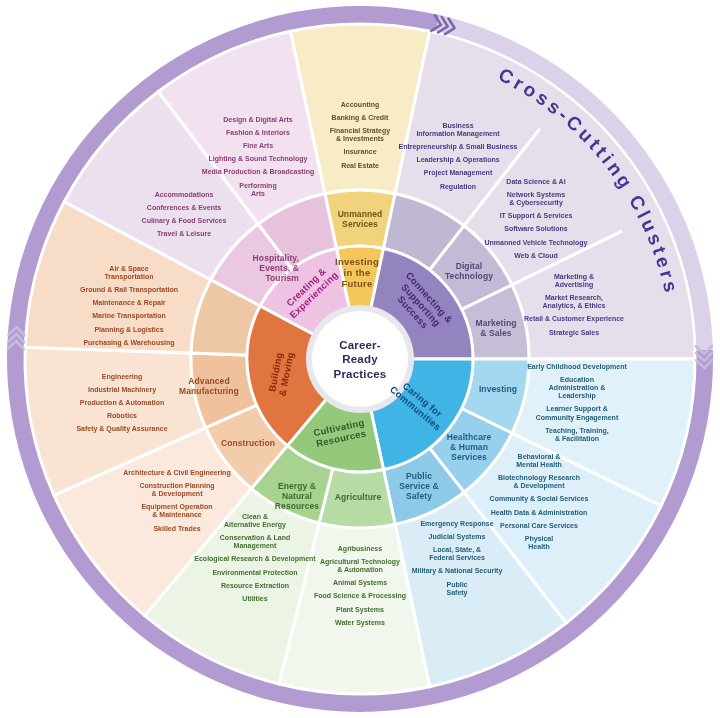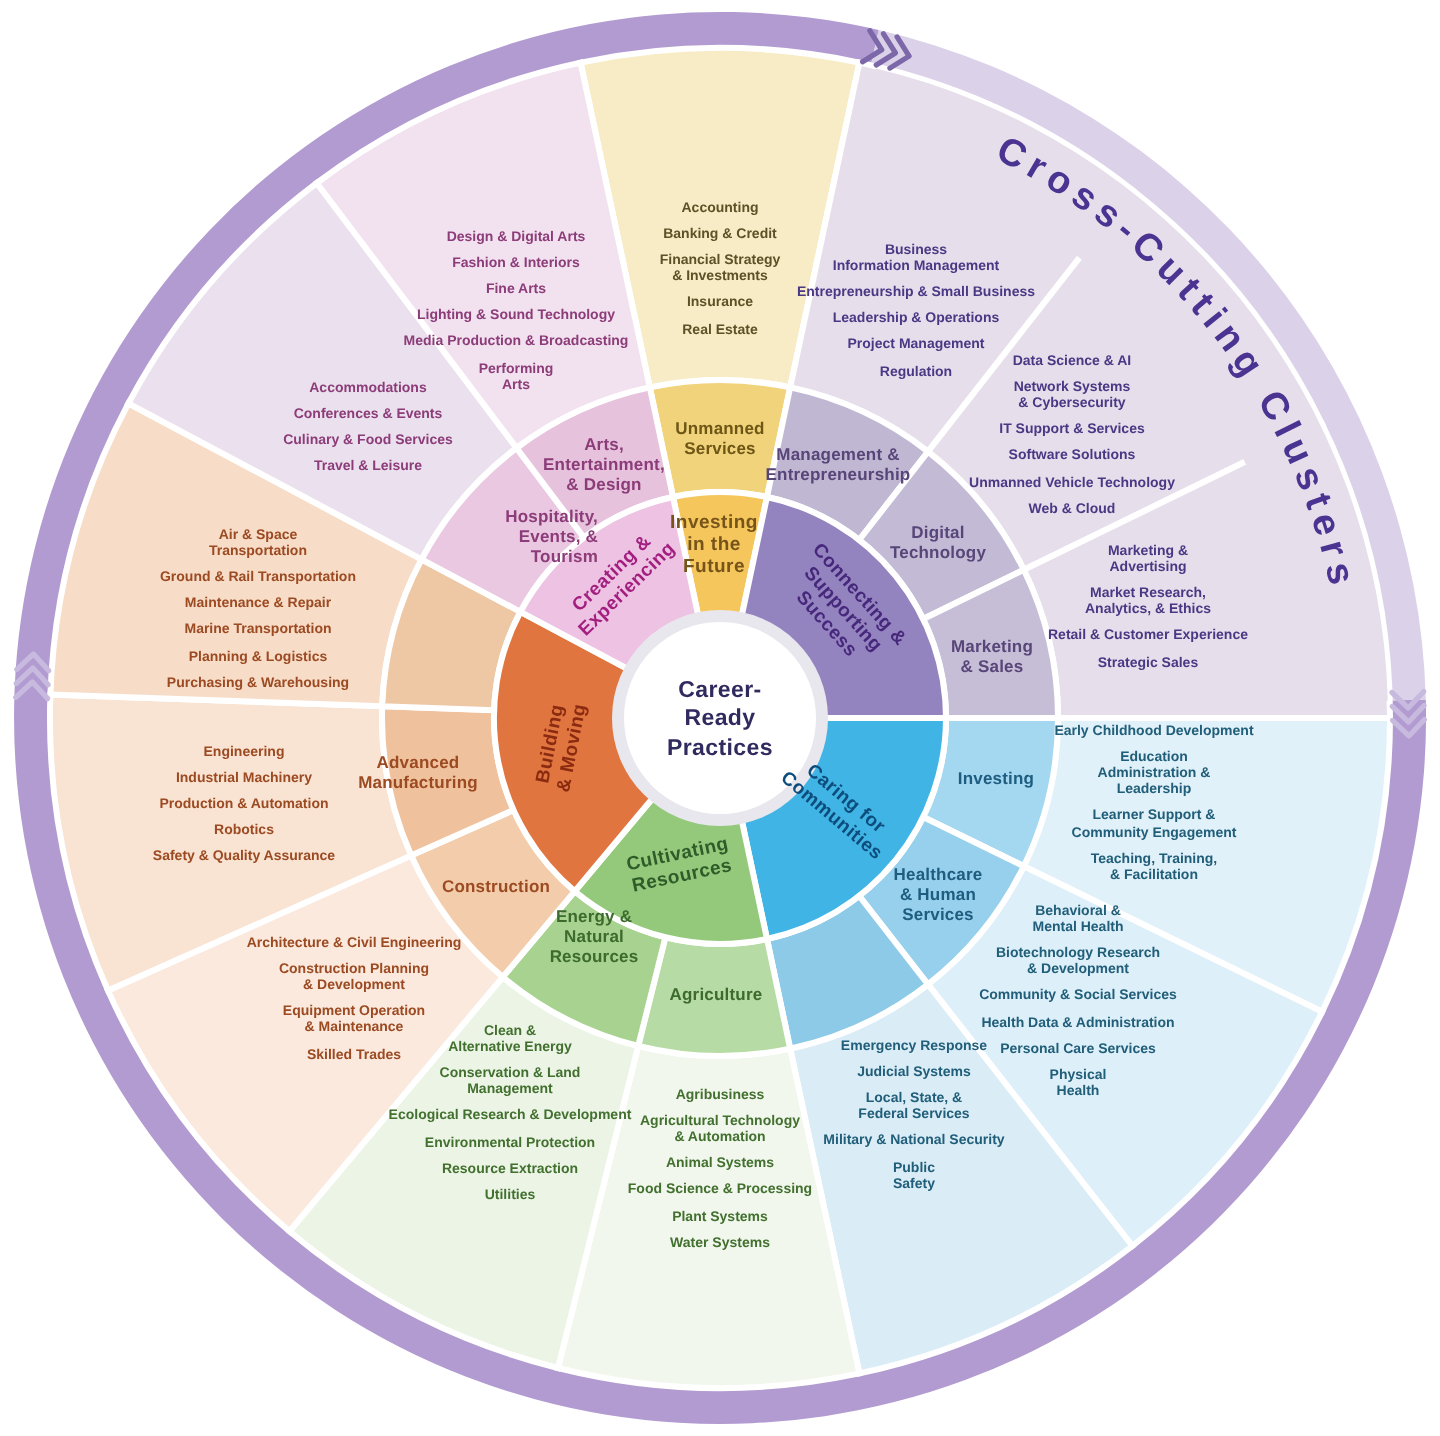--- a/index.html
+++ b/index.html
@@ -107,43 +107,41 @@
 Communities</div>
   <div class="lbl inner-lbl" style="left: 340px; top: 433px; width: 90px; transform: translate(-50%, -50%) rotate(-12deg); color: rgb(47, 92, 40);">Cultivating
 Resources</div>
   <div class="lbl inner-lbl" style="left: 281px; top: 373px; width: 80px; transform: translate(-50%, -50%) rotate(-79deg); color: rgb(138, 42, 16);">Building
 &amp; Moving</div>
   <div class="lbl inner-lbl" style="left: 310px; top: 291px; width: 100px; transform: translate(-50%, -50%) rotate(-44deg); color: rgb(162, 31, 128);">Creating &amp;
 Experiencing</div>
 
   <div class="lbl mid" style="left: 360px; top: 219px; width: 100px; color: rgb(109, 86, 22);">Unmanned
 Services</div>
-  <div class="lbl mid" style="left: 419px; top: 232px; width: 110px; color: rgb(88, 69, 121);">Management &amp;
-Entrepreneurship</div>
   <div class="lbl mid" style="left: 469px; top: 271px; width: 100px; color: rgb(88, 69, 121);">Digital
 Technology</div>
   <div class="lbl mid" style="left: 496px; top: 328px; width: 100px; color: rgb(88, 69, 121);">Marketing
 &amp; Sales</div>
   <div class="lbl mid" style="left: 498px; top: 389px; width: 100px; color: rgb(30, 93, 128);">Investing</div>
   <div class="lbl mid" style="left: 469px; top: 447px; width: 100px; color: rgb(30, 93, 128);">Healthcare
 &amp; Human
 Services</div>
+  <div class="lbl mid" style="left: 419px; top: 486px; width: 90px; color: rgb(30, 93, 128);">Public
+Service &amp;
+Safety</div>
   <div class="lbl mid" style="left: 358px; top: 497px; width: 100px; color: rgb(61, 107, 46);">Agriculture</div>
-  <div class="lbl mid" style="left: 297px; top: 468px; width: 90px; color: rgb(61, 107, 46);">Energy &amp;
+  <div class="lbl mid" style="left: 297px; top: 496px; width: 90px; color: rgb(61, 107, 46);">Energy &amp;
 Natural
 Resources</div>
   <div class="lbl mid" style="left: 248px; top: 443px; width: 100px; color: rgb(156, 74, 34);">Construction</div>
   <div class="lbl mid" style="left: 209px; top: 386px; width: 100px; color: rgb(156, 74, 34);">Advanced
 Manufacturing</div>
   <div class="lbl mid" style="left: 254px; top: 268px; width: 90px; color: rgb(140, 60, 120); text-align: right;">Hospitality,
 Events, &amp;
 Tourism</div>
-  <div class="lbl mid" style="left: 302px; top: 232px; width: 100px; color: rgb(140, 60, 120);">Arts,
-Entertainment,
-&amp; Design</div>
 
   <div class="items" style="left: 360px; top: 138px; width: 140px; color: rgb(93, 81, 40);">
     <div class="item">Accounting</div>
     <div class="item">Banking &amp; Credit</div>
     <div class="item">Financial Strategy
 &amp; Investments</div>
     <div class="item">Insurance</div>
     <div class="item">Real Estate</div>
   </div>
   <div class="items" style="left: 458px; top: 159px; width: 170px; color: rgb(74, 56, 132);">

